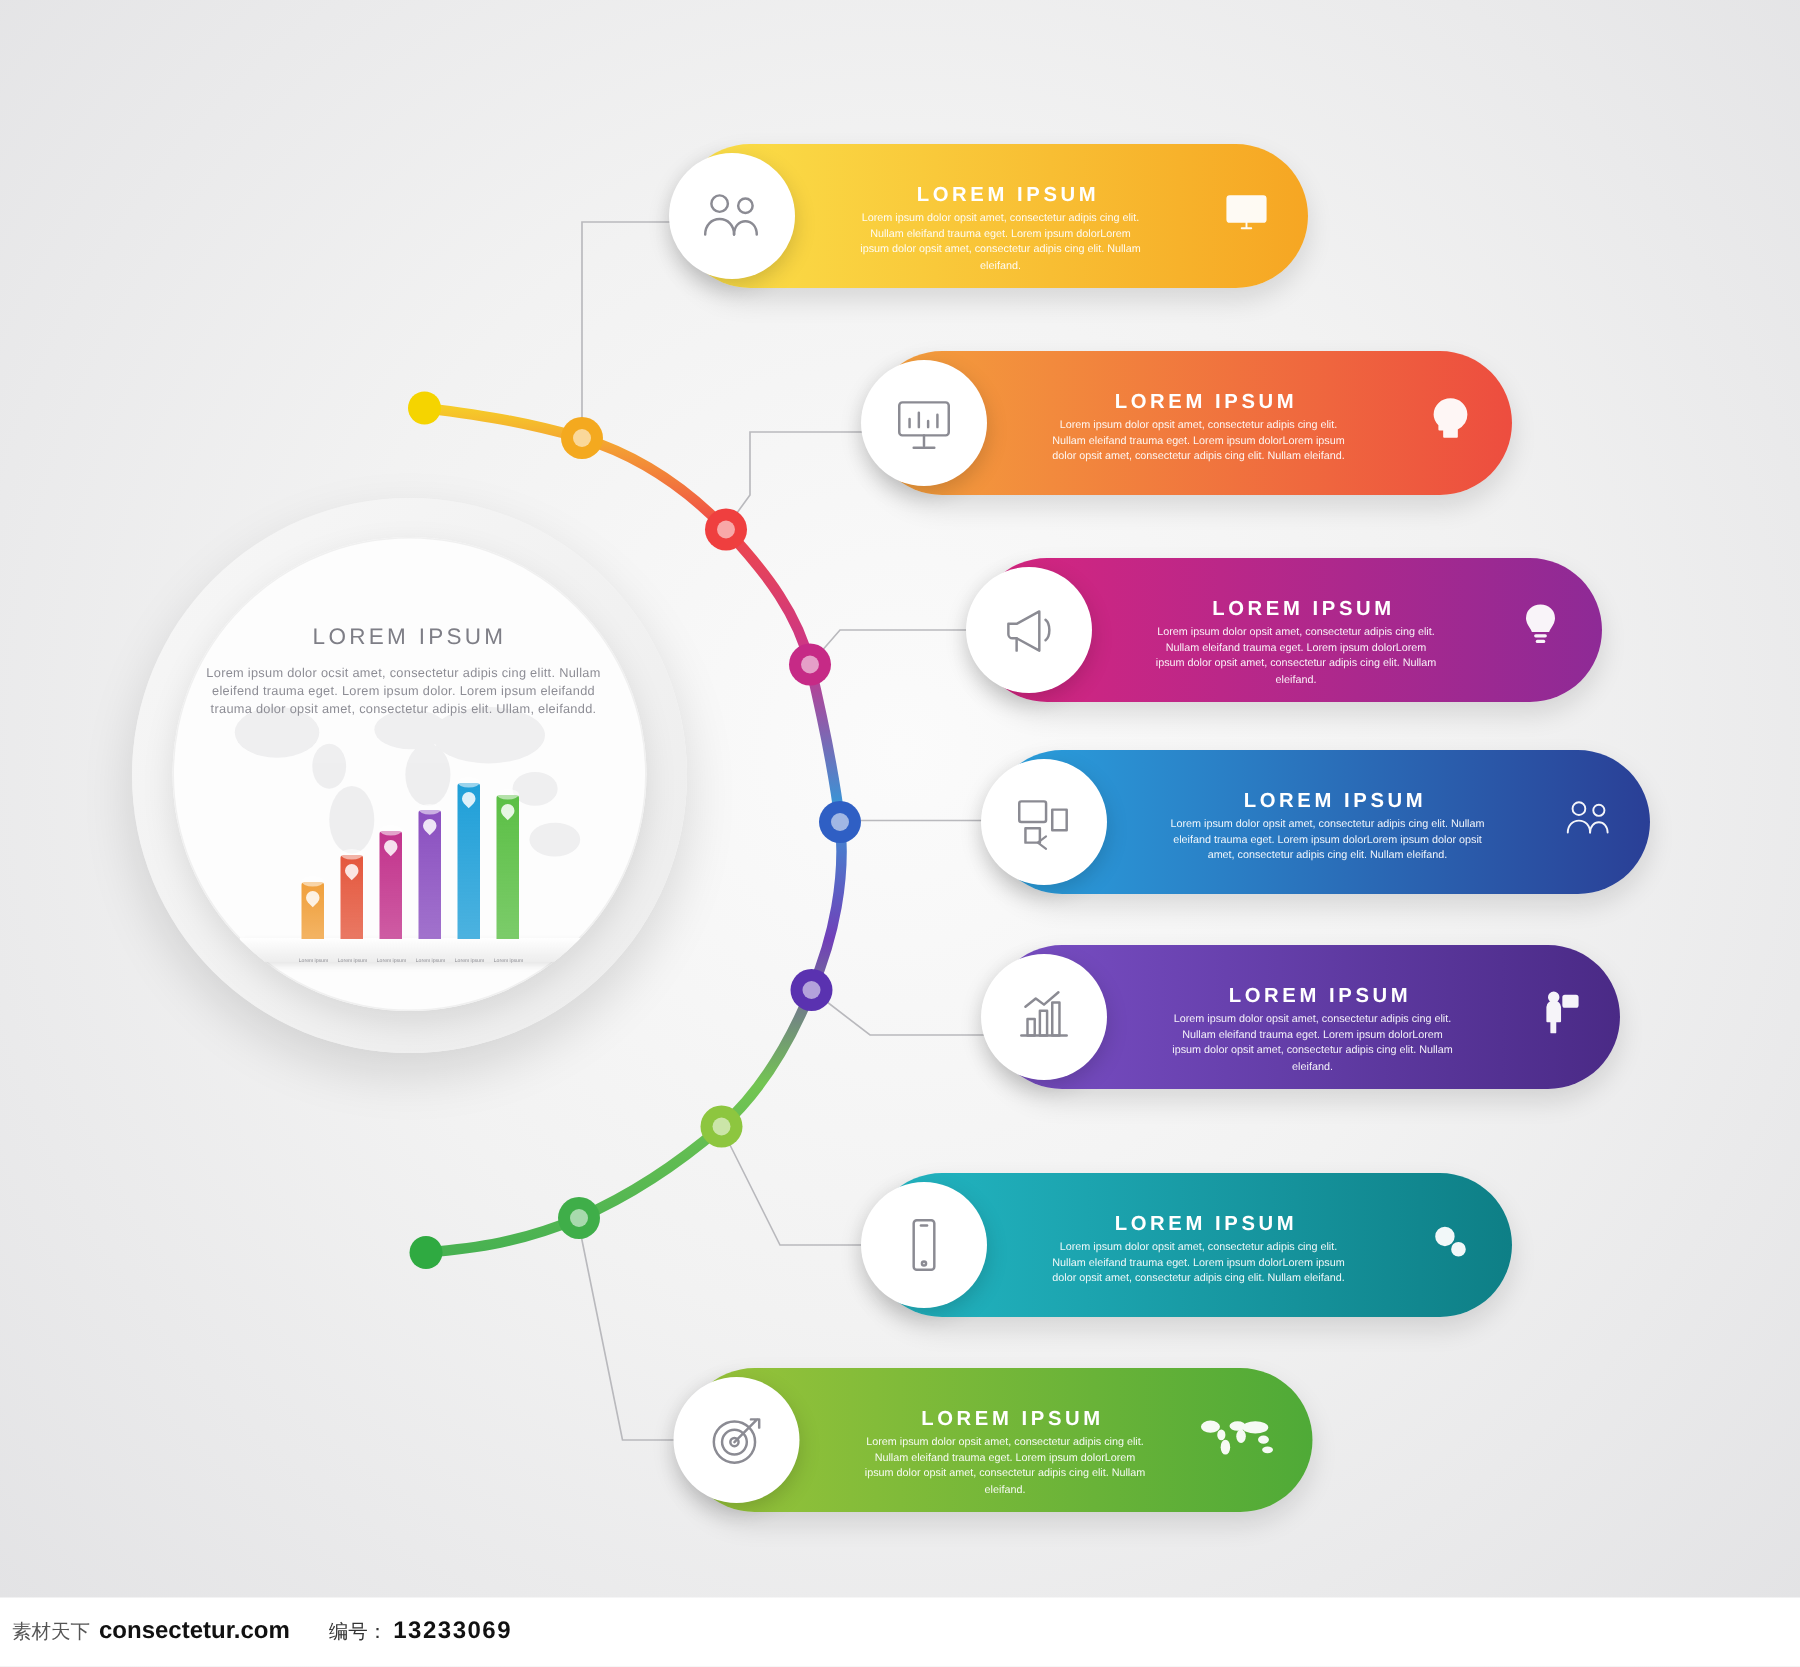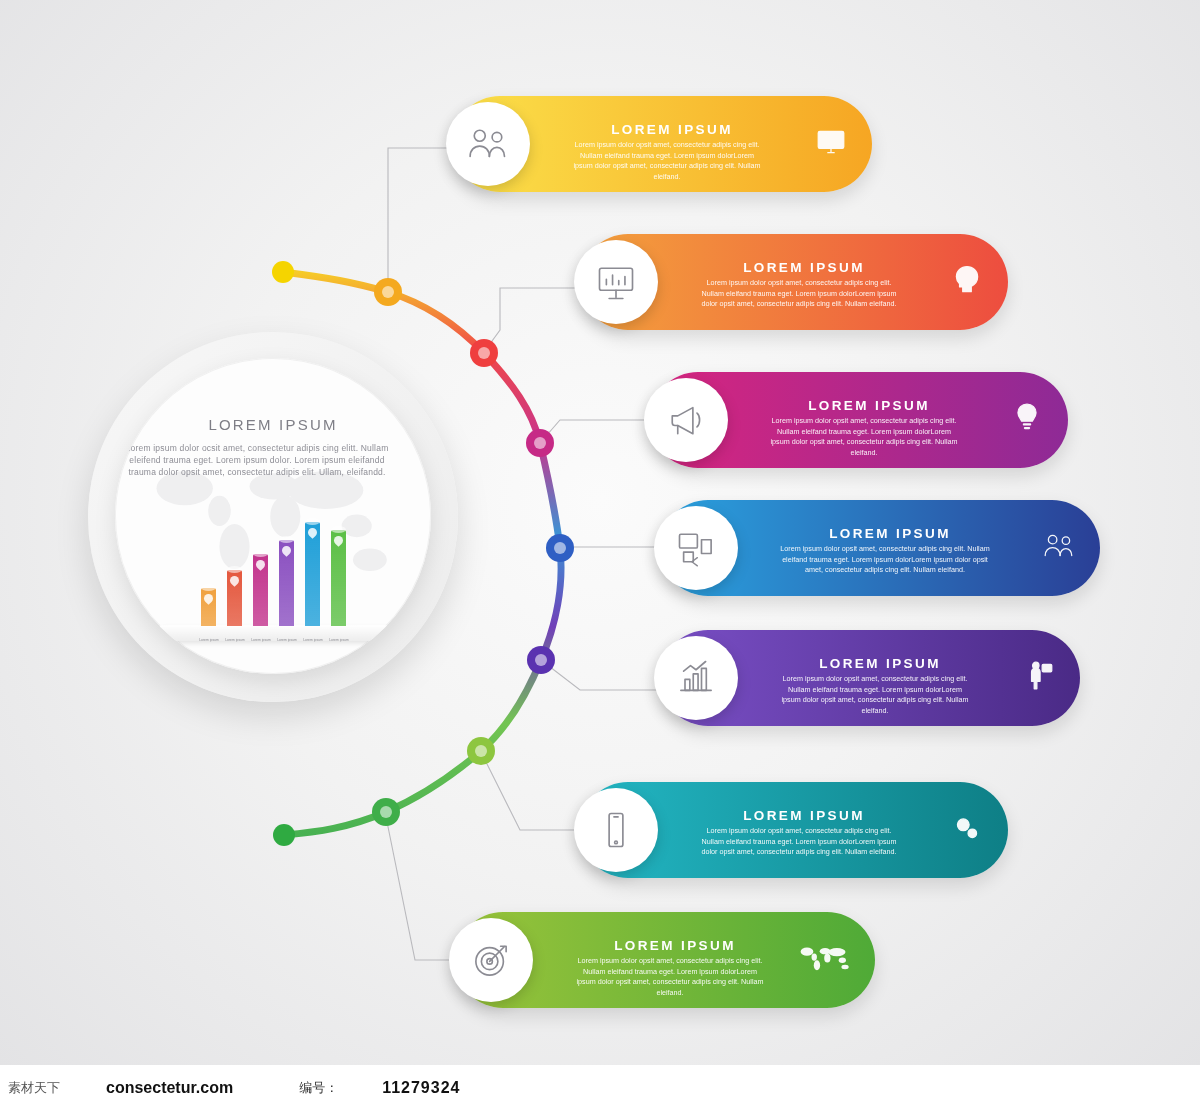--- a/index.html
+++ b/index.html
@@ -24,21 +24,21 @@
     overflow:hidden;
   }
   .worldmap{
     position:absolute;left:18px;top:86px;width:282px;height:160px;opacity:.14;
   }
   .circle-title{
     position:absolute;left:0;top:58px;width:316px;text-align:center;
     font-size:15px;letter-spacing:2.2px;color:#7e7e86;
   }
   .circle-text{
-    position:absolute;left:6px;top:84px;width:272px;text-align:center;
+    position:absolute;left:18px;top:84px;width:272px;text-align:center;
     font-size:8.5px;line-height:12px;color:#8d8d95;letter-spacing:.2px;
   }
 
   
   .chart{position:absolute;left:42px;top:126px;width:240px;height:160px;}
   .chart .platform{
     position:absolute;left:0;bottom:0;width:240px;height:22px;
     background:linear-gradient(180deg,#ffffff 0%,#ededed 100%);
     box-shadow:0 3px 6px rgba(0,0,0,.10);
     transform:perspective(280px) rotateX(44deg);
@@ -68,21 +68,21 @@
   .badge{
     position:absolute;left:-6px;top:6px;width:84px;height:84px;border-radius:50%;
     background:#fff;box-shadow:0 5px 14px rgba(0,0,0,.17);
     display:flex;align-items:center;justify-content:center;
   }
   .rightico{position:absolute;top:50%;transform:translateY(-50%);opacity:.95;}
 
   
   .footer{
     position:absolute;left:0;bottom:0;width:1200px;height:46px;background:#fff;
-    display:flex;align-items:center;font-size:16px;color:#333;gap:40px;
+    display:flex;align-items:center;font-size:16px;color:#333;
   }
   .footer .cn{margin-left:8px;color:#555;font-size:13px;}
   .footer .site{color:#111;font-weight:bold;margin-left:6px;}
   .footer .num{margin-left:26px;color:#111;font-weight:bold;letter-spacing:1px;}
   .footer .lbl{margin-left:26px;color:#333;font-size:13px;}
 </style>
 </head>
 <body>
 
 <div class="canvas">
@@ -320,15 +320,15 @@
               <ellipse cx="106" cy="52" rx="8" ry="5"></ellipse>
             </g>
           </svg></div>
     </div>
     </div>
 
   <div class="footer">
     <span class="cn">素材天下</span>
     <span class="site">consectetur.com</span>
     <span class="lbl">编号：</span>
-    <span class="num" style="margin-left:4px">11279324</span>
+    <span class="num" style="margin-left:4px">13233069</span>
   </div>
 </div>
 
 </body></html>

